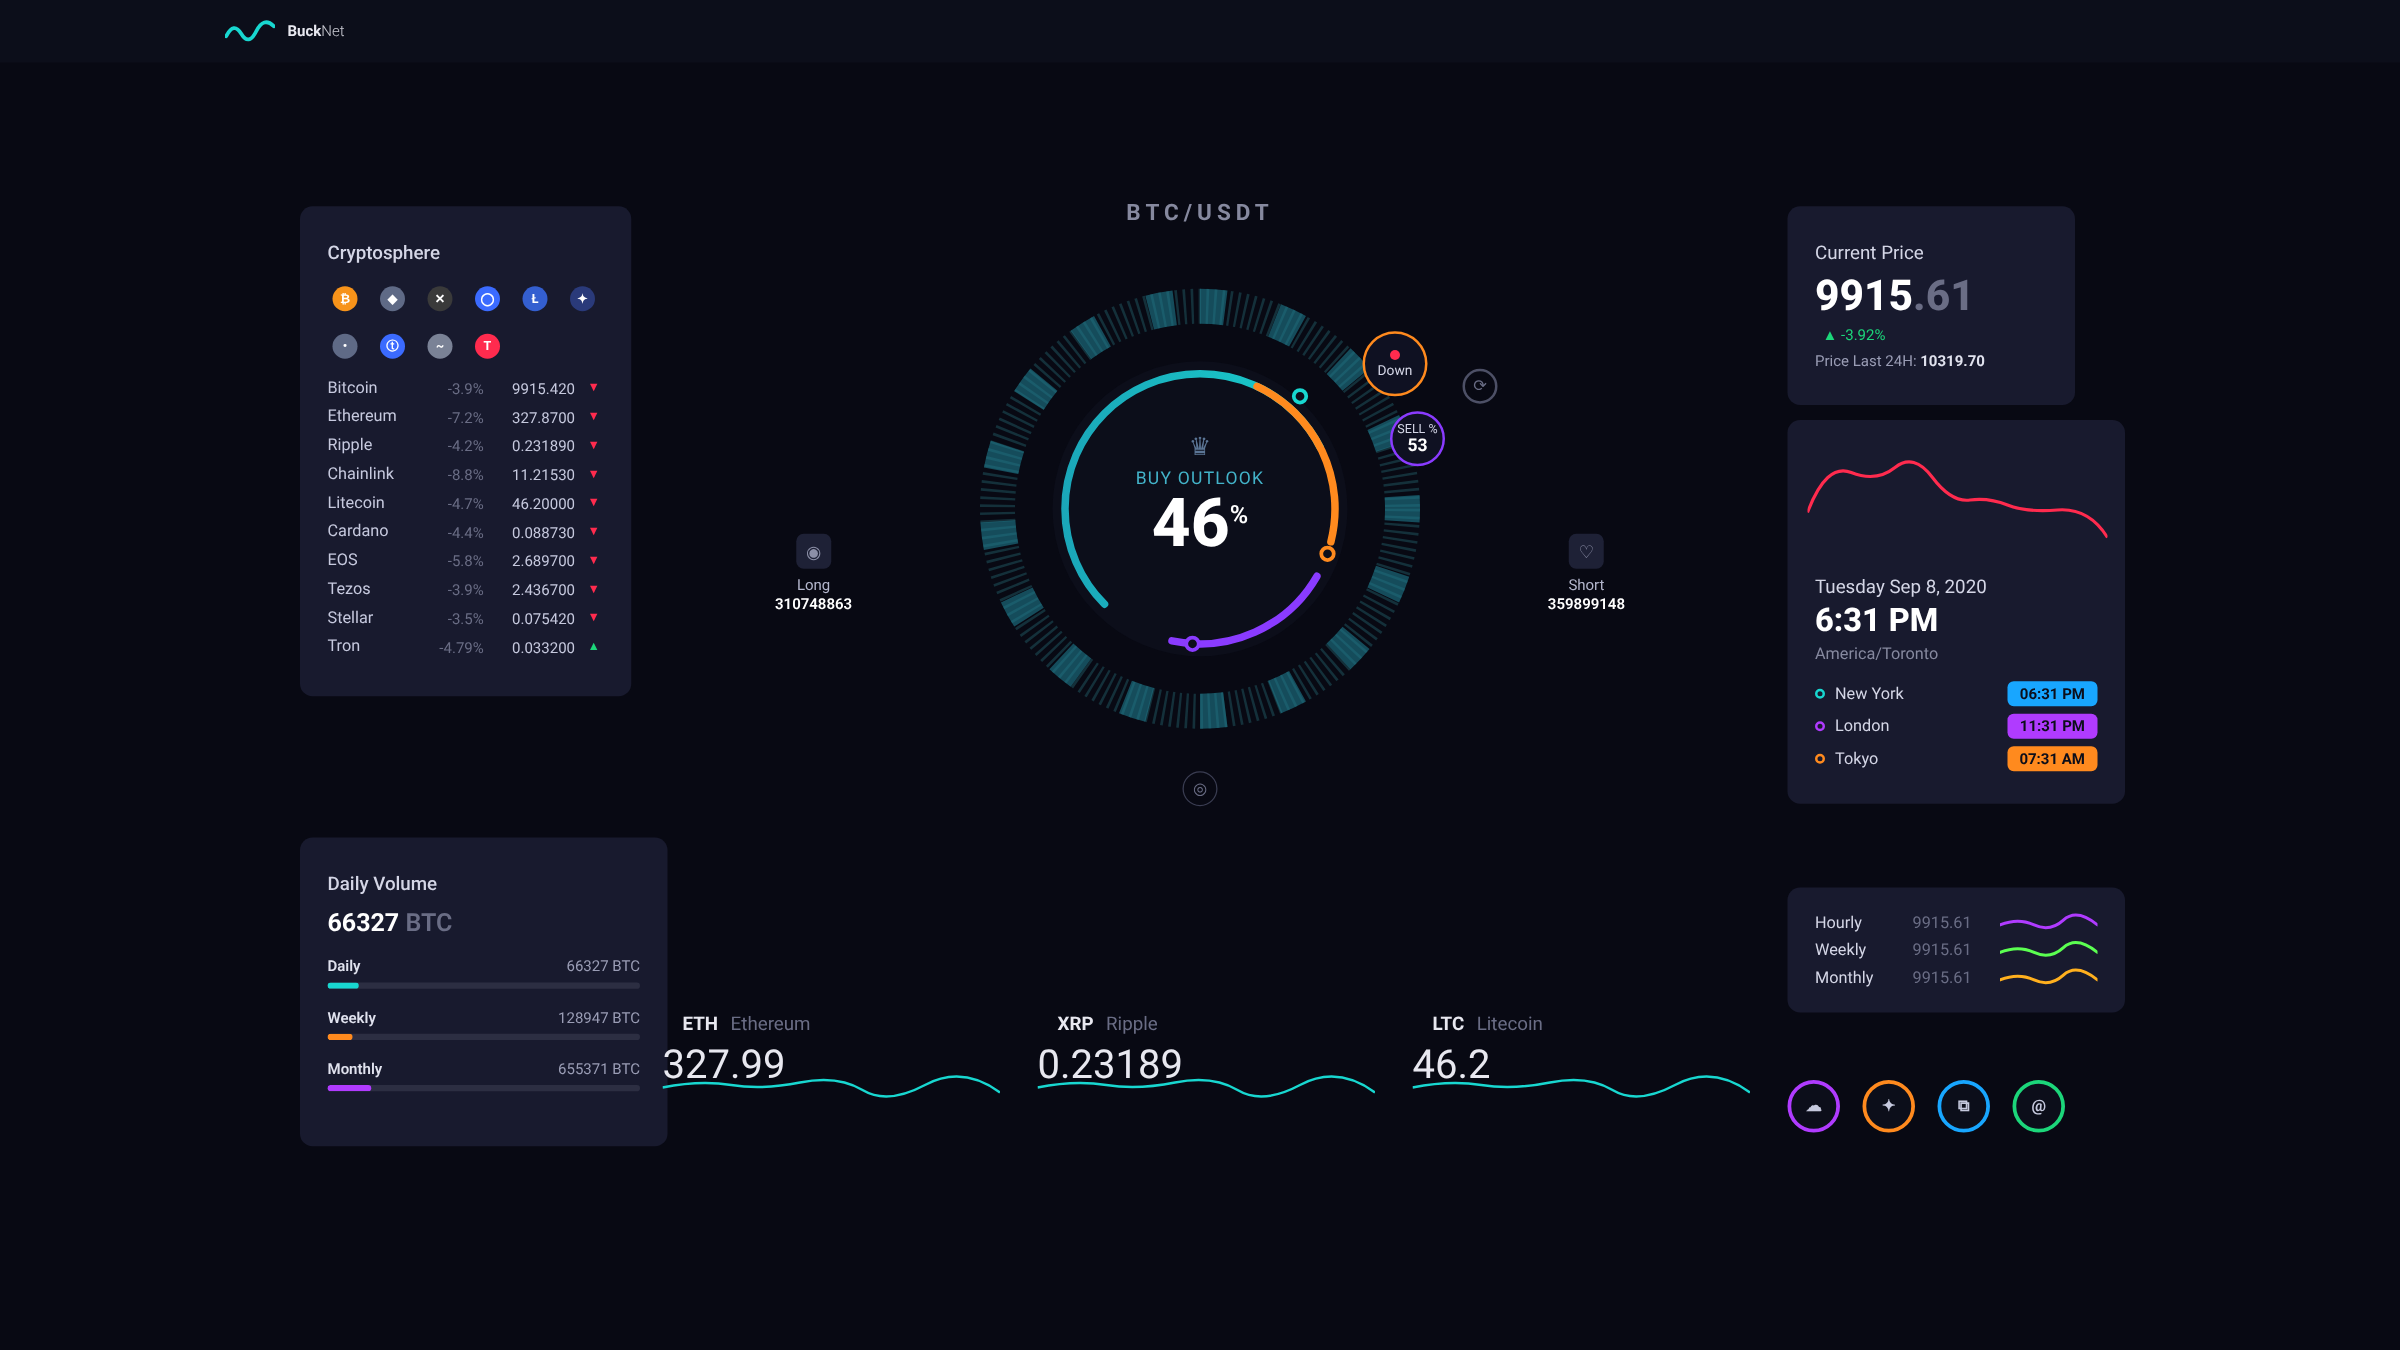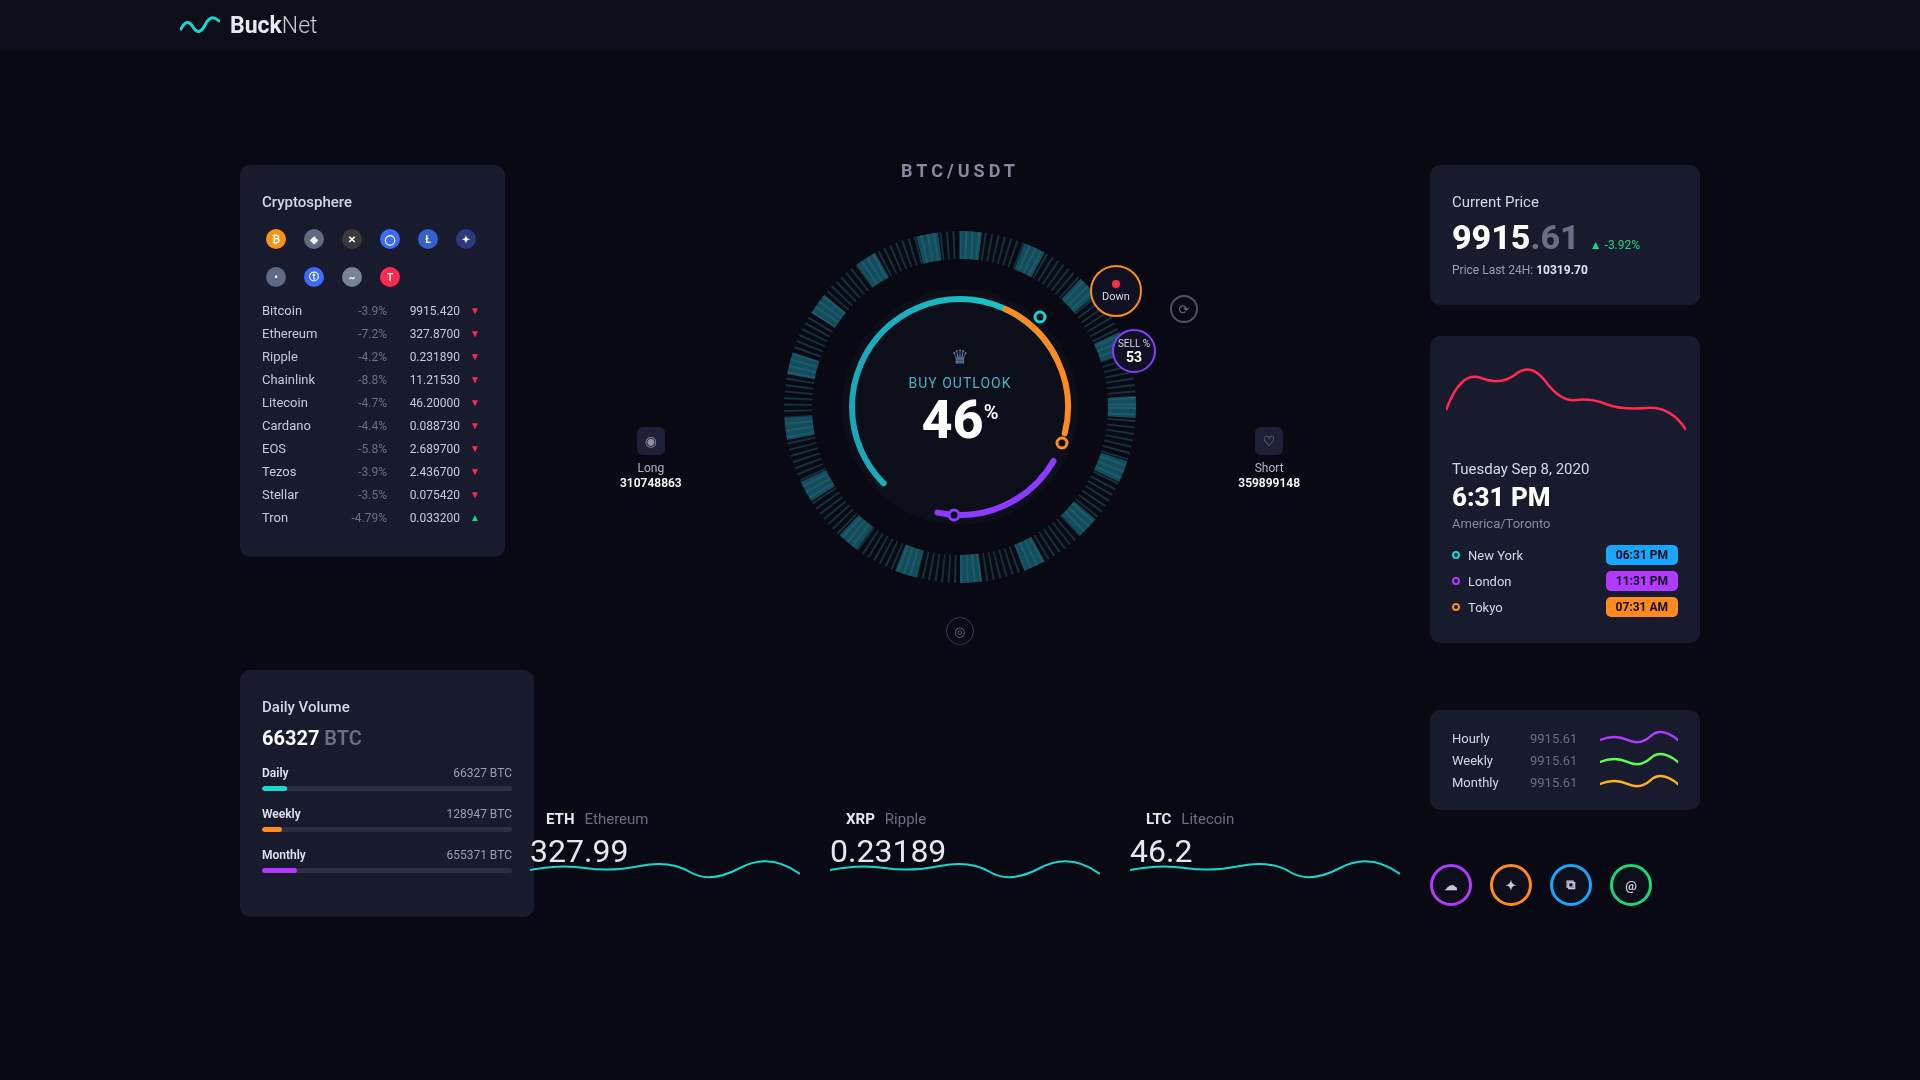--- a/index.html
+++ b/index.html
@@ -7,21 +7,21 @@
   width:1920px; height:1080px;
   background:#080913;
   font-family:-apple-system,BlinkMacSystemFont,'Segoe UI',Roboto,sans-serif;
   color:#e0e2ee;
   overflow:hidden;
   position:relative;
 }
 .topbar { height:50px; background:#0c0e1a; display:flex; align-items:center; padding:0 180px; }
 .logo { display:flex; align-items:center; gap:10px; }
 .logo svg { width:40px; height:20px; }
-.logo-text { font-size:23px; color:#e8e8f0; }
+.logo-text { font-size:12px; color:#e8e8f0; }
 .logo-text b { font-weight:700; }
 .logo-text span { font-weight:300; opacity:.85 }
 
 .canvas { position:relative; width:1920px; height:1030px; }
 
 .panel { position:absolute; background:#181a2e; border-radius:10px; padding:28px 22px; }
 #p-cryptosphere { left:240px; top:115px; width:265px; }
 #p-cryptosphere h3 { font-size:15px; font-weight:500; color:#d4d6e6; margin-bottom:14px; }
 .coin-icons { display:flex; flex-wrap:wrap; gap:18px; padding:4px 4px 12px 4px; }
 .coin-ic { width:20px; height:20px; border-radius:50%; display:flex; align-items:center; justify-content:center; font-size:10px; font-weight:700; }
@@ -71,21 +71,21 @@
 
 .spark-row { position:absolute; left:530px; top:760px; display:flex; gap:30px; }
 .spark { width:270px; }
 .spark .hdr { display:flex; gap:10px; font-size:15px; margin-bottom:4px; }
 .spark .hdr .sym { font-weight:700; color:#e8e8f0;padding-left:16px; }
 .spark .hdr .nm { color:#6a6d85; }
 .spark .val { font-size:32px; font-weight:400; color:#e8e8f0; }
 .spark svg { width:270px; height:40px; display:block; margin-top:-26px; }
 
 
-#p-price { left:1430px; top:115px; width:270px; }
+#p-price { left:1430px; top:115px; width:230px; }
 #p-price .lbl { font-size:15px; color:#d4d6e6; margin-bottom:6px;}
 #p-price .big { font-size:34px; font-weight:800; color:#fff; display:inline-block;}
 #p-price .big .dec { color:#6a6d85; }
 #p-price .chg { font-size:12px; color:#1cd67a; display:inline-block; margin-left:6px;} 
 #p-price .sub { font-size:12px; color:#9a9db5; margin-top:6px;}
 #p-price .sub b { color:#e0e2ee; }
 
 #p-clock { left:1430px; top:286px; width:270px; padding-bottom:20px;}
 #p-clock .graph { height:80px; margin:-4px -6px 16px -6px;}
 #p-clock .date { font-size:15px; color:#d4d6e6; margin-bottom:4px;}

